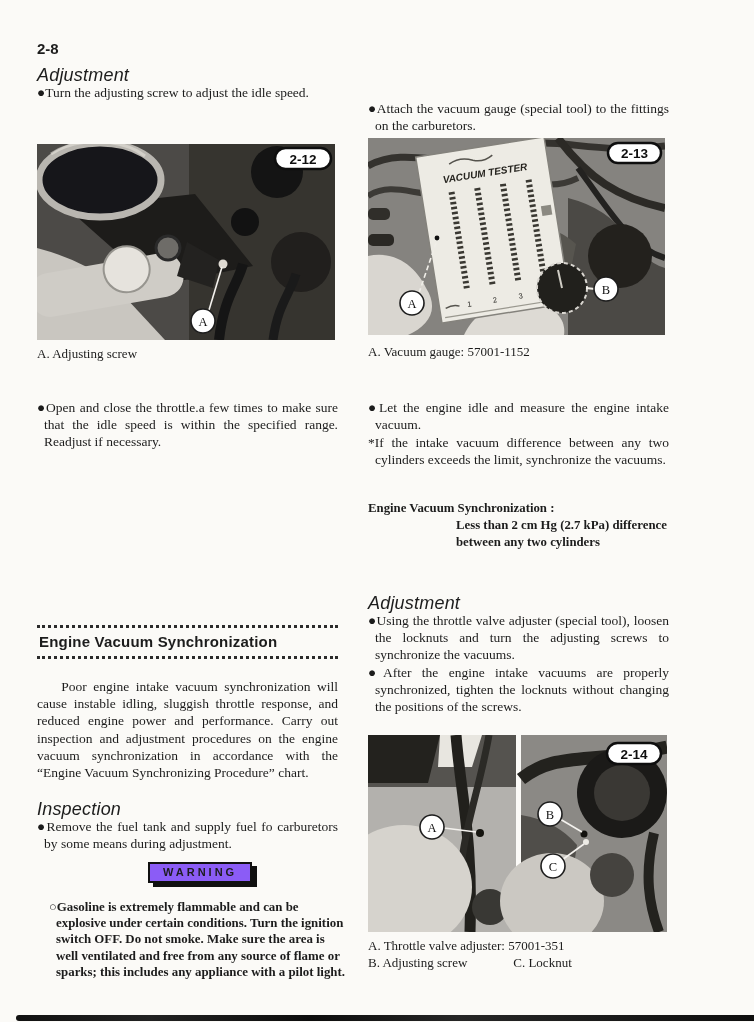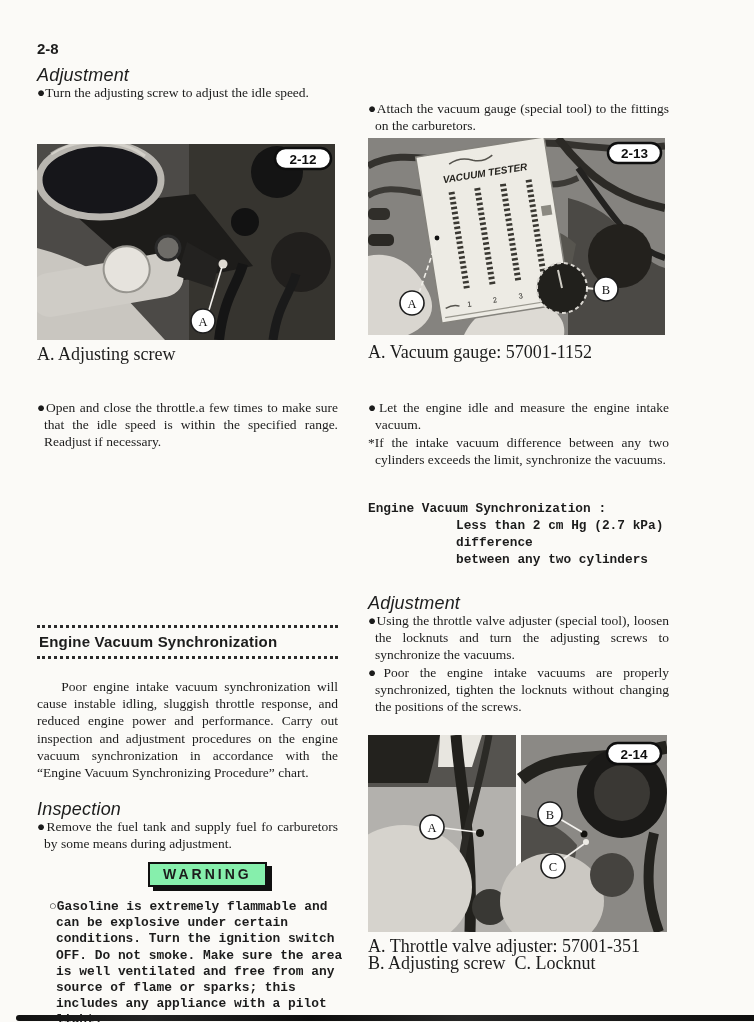--- a/index.html
+++ b/index.html
@@ -18,45 +18,45 @@
   .page-num {
     font-family:"Liberation Sans", sans-serif;
     font-weight:bold; font-size:15px;
   }
   .ital-head {
     font-family:Liberation Sans, sans-serif;
     font-style:italic; font-size:18px; letter-spacing:.2px;
   }
   .body-text { font-size:13.5px; line-height:17.2px; text-align:justify; }
   .bullet    { padding-left:7px; text-indent:-7px; }
-  .caption   { font-size:18px; line-height:16.5px; }
+  .caption   { font-size:13px; line-height:16.5px; }
 
   .sect-head {
     font-family:"Liberation Sans", sans-serif;
     font-weight:bold; font-size:15px; letter-spacing:.2px;
     padding:5px 0 6px 2px;
   }
   .dotrule { height:0; border-top:3px dotted #2b2b2b; }
 
   .indent-para { text-indent:1.8em; }
 
   .boldsans {
-    font-family:Liberation Mono, monospace;
+    font-family:Liberation Serif, serif;
     font-weight:bold; font-size:12.8px; line-height:17px;
   }
   .spec-indent { padding-left:88px; }
 
   .warning-box {
     display:inline-block;
-    background:#86efac;
+    background:#8b5cf6;
     border:2.5px solid #101010;
     box-shadow:5px 4px 0 0 #101010;
     padding:2px 13px 3px 13px;
     font-family:"Liberation Sans", sans-serif;
-    font-weight:bold; font-size:14px; letter-spacing:3px;
+    font-weight:bold; font-size:11px; letter-spacing:3px;
   }
   .warn-text { font-size:12.9px; line-height:16.2px;margin-left:12px; }
 
   .figure { display:block; }
 
   .bottom-bar {
     left:16px; right:0; top:1015px; height:6px;
     background:linear-gradient(90deg,#111 0%,#222 18%,#0d0d0d 40%,#262626 60%,#0f0f0f 100%);
     border-radius:3px 0 0 3px;
   }
@@ -191,21 +191,21 @@
   <div class="abs col-r boldsans" style="top:500px;">
     <div>Engine Vacuum Synchronization :</div>
     <div class="spec-indent">Less than 2 cm Hg (2.7 kPa) difference</div>
     <div class="spec-indent">between any two cylinders</div>
   </div>
 
   <div class="abs col-r ital-head" style="top:593px;">Adjustment</div>
 
   <div class="abs col-r body-text bullet" style="top:612px;">●Using the throttle valve adjuster (special tool), loosen the locknuts and turn the adjusting screws to synchronize the vacuums.</div>
 
-  <div class="abs col-r body-text bullet" style="top:664px;">●Poor the engine intake vacuums are properly synchronized, tighten the locknuts without changing the positions of the screws.</div>
+  <div class="abs col-r body-text bullet" style="top:664px;">●After the engine intake vacuums are properly synchronized, tighten the locknuts without changing the positions of the screws.</div>
 
   <div class="abs" style="left:368px; top:735px;">
     <svg class="figure" width="299" height="197" viewBox="0 0 299 197">
 
       <g>
         <rect x="0" y="0" width="148" height="197" fill="#b3b1ad"></rect>
         <rect x="0" y="0" width="148" height="52" fill="#55534f"></rect>
         <path d="M0,0 h72 l-12,48 h-60 Z" fill="#23221e"></path>
         <path d="M72,0 h42 l-10,32 h-34 Z" fill="#e8e6e0"></path>
         <path d="M88,0 C93,62 105,102 102,197" stroke="#21201c" stroke-width="11" fill="none"></path>

